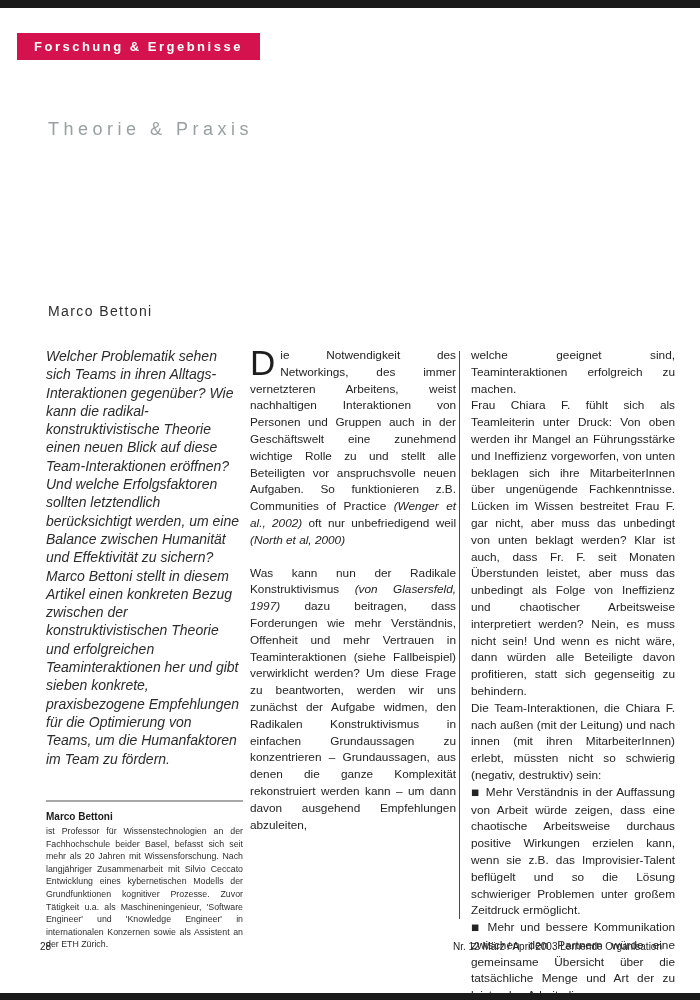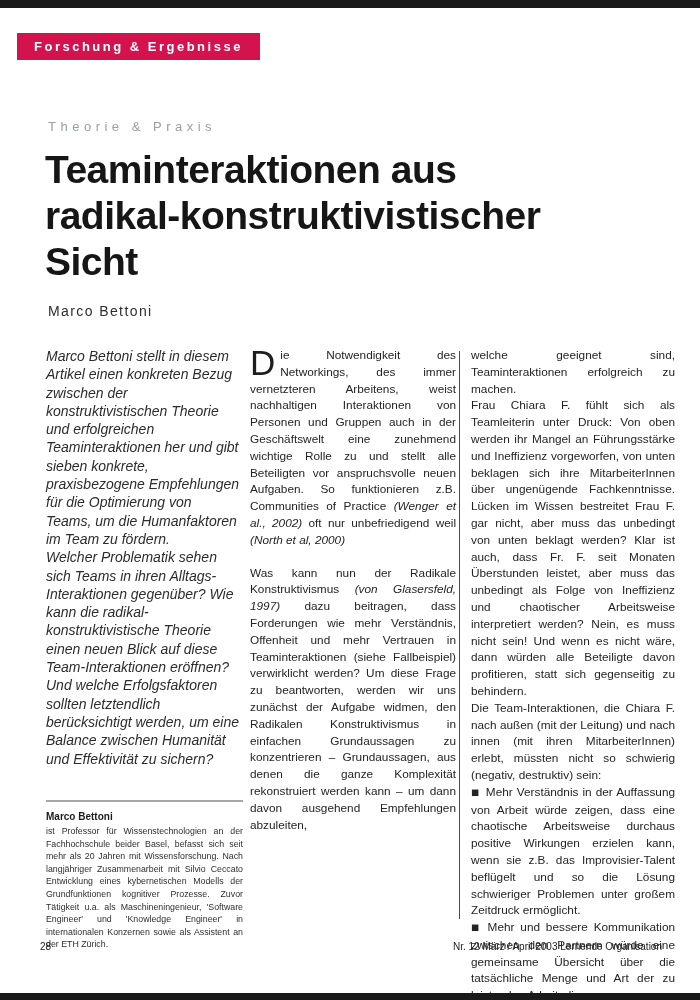--- a/index.html
+++ b/index.html
@@ -17,21 +17,21 @@
   .edge-bar-bottom{position:absolute;top:993px;left:0;width:700px;height:7px;background:#1a1a1a;}
 
   .badge{
     position:absolute;left:17px;top:33px;height:27px;
     background:#d4124d;color:#ffffff;
     font-size:13px;font-weight:700;line-height:27px;
     letter-spacing:2.5px;padding:0 17px;
   }
   .kicker{
     position:absolute;left:48px;top:119px;
-    font-size:13px;letter-spacing:4.5px;color:#9aa0a2;
+    font-size:18px;letter-spacing:4.5px;color:#9aa0a2;
   }
   .title{
     position:absolute;left:45px;top:147px;width:630px;
     font-size:39px;font-weight:700;line-height:46px;
     letter-spacing:-0.5px;color:#161616;white-space:pre-line;
   }
   .author{
     position:absolute;left:48px;top:303px;
     font-size:14px;letter-spacing:1.4px;color:#2e2e2e;
   }
@@ -83,29 +83,26 @@
 <div class="page">
 
   <div class="edge-bar-top"></div>
 
   <div class="badge">
     <span>Forschung &amp; Ergebnisse</span>
   </div>
 
   <div class="kicker">Theorie &amp; Praxis</div>
 
-  <h1 class="title" style="margin:0">Teaminteraktionen aus
-radikal-konstruktivistischer
-Sicht</h1>
 
   <div class="author">Marco Bettoni</div>
 
   <div class="col-left">
+    <p>Welcher Problematik sehen sich Teams in ihren Alltags-Interaktionen gegenüber? Wie kann die radikal-konstruktivistische Theorie einen neuen Blick auf diese Team-Interaktionen eröffnen? Und welche Erfolgsfaktoren sollten letztendlich berücksichtigt werden, um eine Balance zwischen Humanität und Effektivität zu sichern?</p>
     <p>Marco Bettoni stellt in diesem Artikel einen konkreten Bezug zwischen der konstruktivistischen Theorie und erfolgreichen Teaminteraktionen her und gibt sieben konkrete, praxisbezogene Empfehlungen für die Optimierung von Teams, um die Humanfaktoren im Team zu fördern.</p>
-    <p>Welcher Problematik sehen sich Teams in ihren Alltags-Interaktionen gegenüber? Wie kann die radikal-konstruktivistische Theorie einen neuen Blick auf diese Team-Interaktionen eröffnen? Und welche Erfolgsfaktoren sollten letztendlich berücksichtigt werden, um eine Balance zwischen Humanität und Effektivität zu sichern?</p>
   </div>
 
   <div class="bio">
     <hr class="bio-rule">
     <p class="bio-name">Marco Bettoni</p>
     <p class="bio-text">ist Professor für Wissenstechnologien an der Fachhochschule beider Basel, befasst sich seit mehr als 20 Jahren mit Wissensforschung. Nach langjähriger Zusammenarbeit mit Silvio Ceccato Entwicklung eines kybernetischen Modells der Grundfunktionen kognitiver Prozesse. Zuvor Tätigkeit u.a. als Maschineningenieur, 'Software Engineer' und 'Knowledge Engineer' in internationalen Konzernen sowie als Assistent an der ETH Zürich.</p>
   </div>
 
   <div class="col-mid">
     <p><span class="dropcap">D</span><span><span>ie Notwendigkeit des Networkings, des immer vernetzteren Arbeitens, weist nachhaltigen Interaktionen von Personen und Gruppen auch in der Geschäftswelt eine zunehmend wichtige Rolle zu und stellt alle Beteiligten vor anspruchsvolle neuen Aufgaben. So funktionieren z.B. Communities of Practice </span><span style="font-style: italic;">(Wenger et al., 2002)</span><span> oft nur unbefriedigend weil </span><span style="font-style: italic;">(North et al, 2000)</span></span></p>

